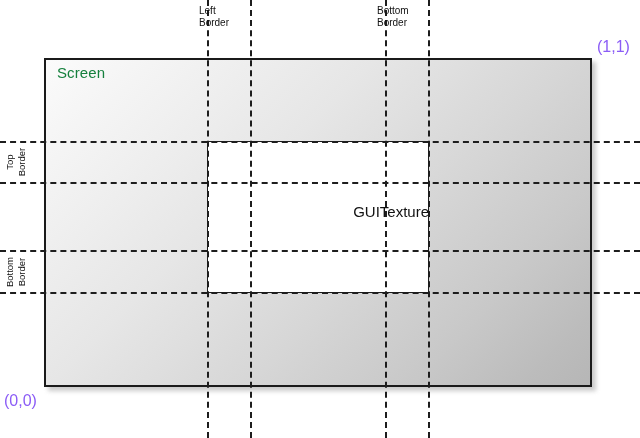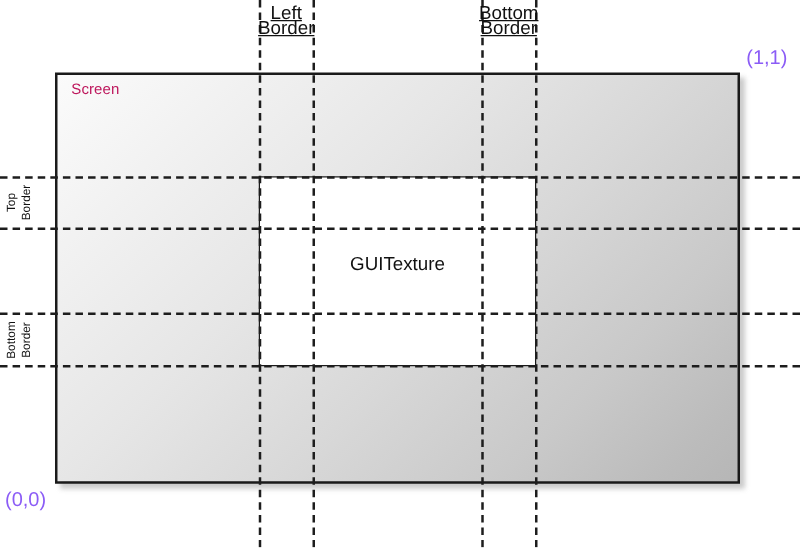--- a/index.html
+++ b/index.html
@@ -46,22 +46,22 @@
         #e6e6e6 38%,
         #d8d8d8 58%,
         #c9c9c9 78%,
         #bcbcbc 92%,
         #b6b6b6 100%);
   }
   .screen-label {
     position: absolute;
     left: 57px;
     top: 64px;
-    font-size: 12px;
-    color: #be185d;
+    font-size: 15px;
+    color: #15803d;
     letter-spacing: .1px;
     white-space: nowrap;
     text-align: right;
   }
 
   
   .guitex-rect {
     position: absolute;
     left: 207px;
     top: 141px;
@@ -69,21 +69,21 @@
     height: 152px;
     box-sizing: border-box;
     border: 1.6px solid #1a1a1a;
     background: #ffffff;
   }
   .guitex-label {
     position: absolute;
     left: 207px;
     top: 203px;
     width: 222px;
-    text-align: center;
+    text-align: right;
     font-size: 15px;
     color: #111111;
     white-space: nowrap;
   }
 
   
   .vline {
     position: absolute;
     top: 0;
     width: 0;
@@ -94,26 +94,25 @@
     position: absolute;
     left: 0;
     width: 640px;
     height: 0;
     border-top: 2px dashed #1d1d1d;
   }
 
   
   .hlabel {
     position: absolute;
-    text-align: center;
-    font-size: 15px;
+    text-align: left;
+    font-size: 10px;
     line-height: 11.5px;
     color: #111111;
     white-space: nowrap;
-    text-decoration: underline;
   }
   .vlabel {
     position: absolute;
     font-size: 9.5px;
     line-height: 11.5px;
     color: #111111;
     white-space: nowrap;
     transform-origin: 0 0;
     transform: rotate(-90deg);
     text-align: center;

